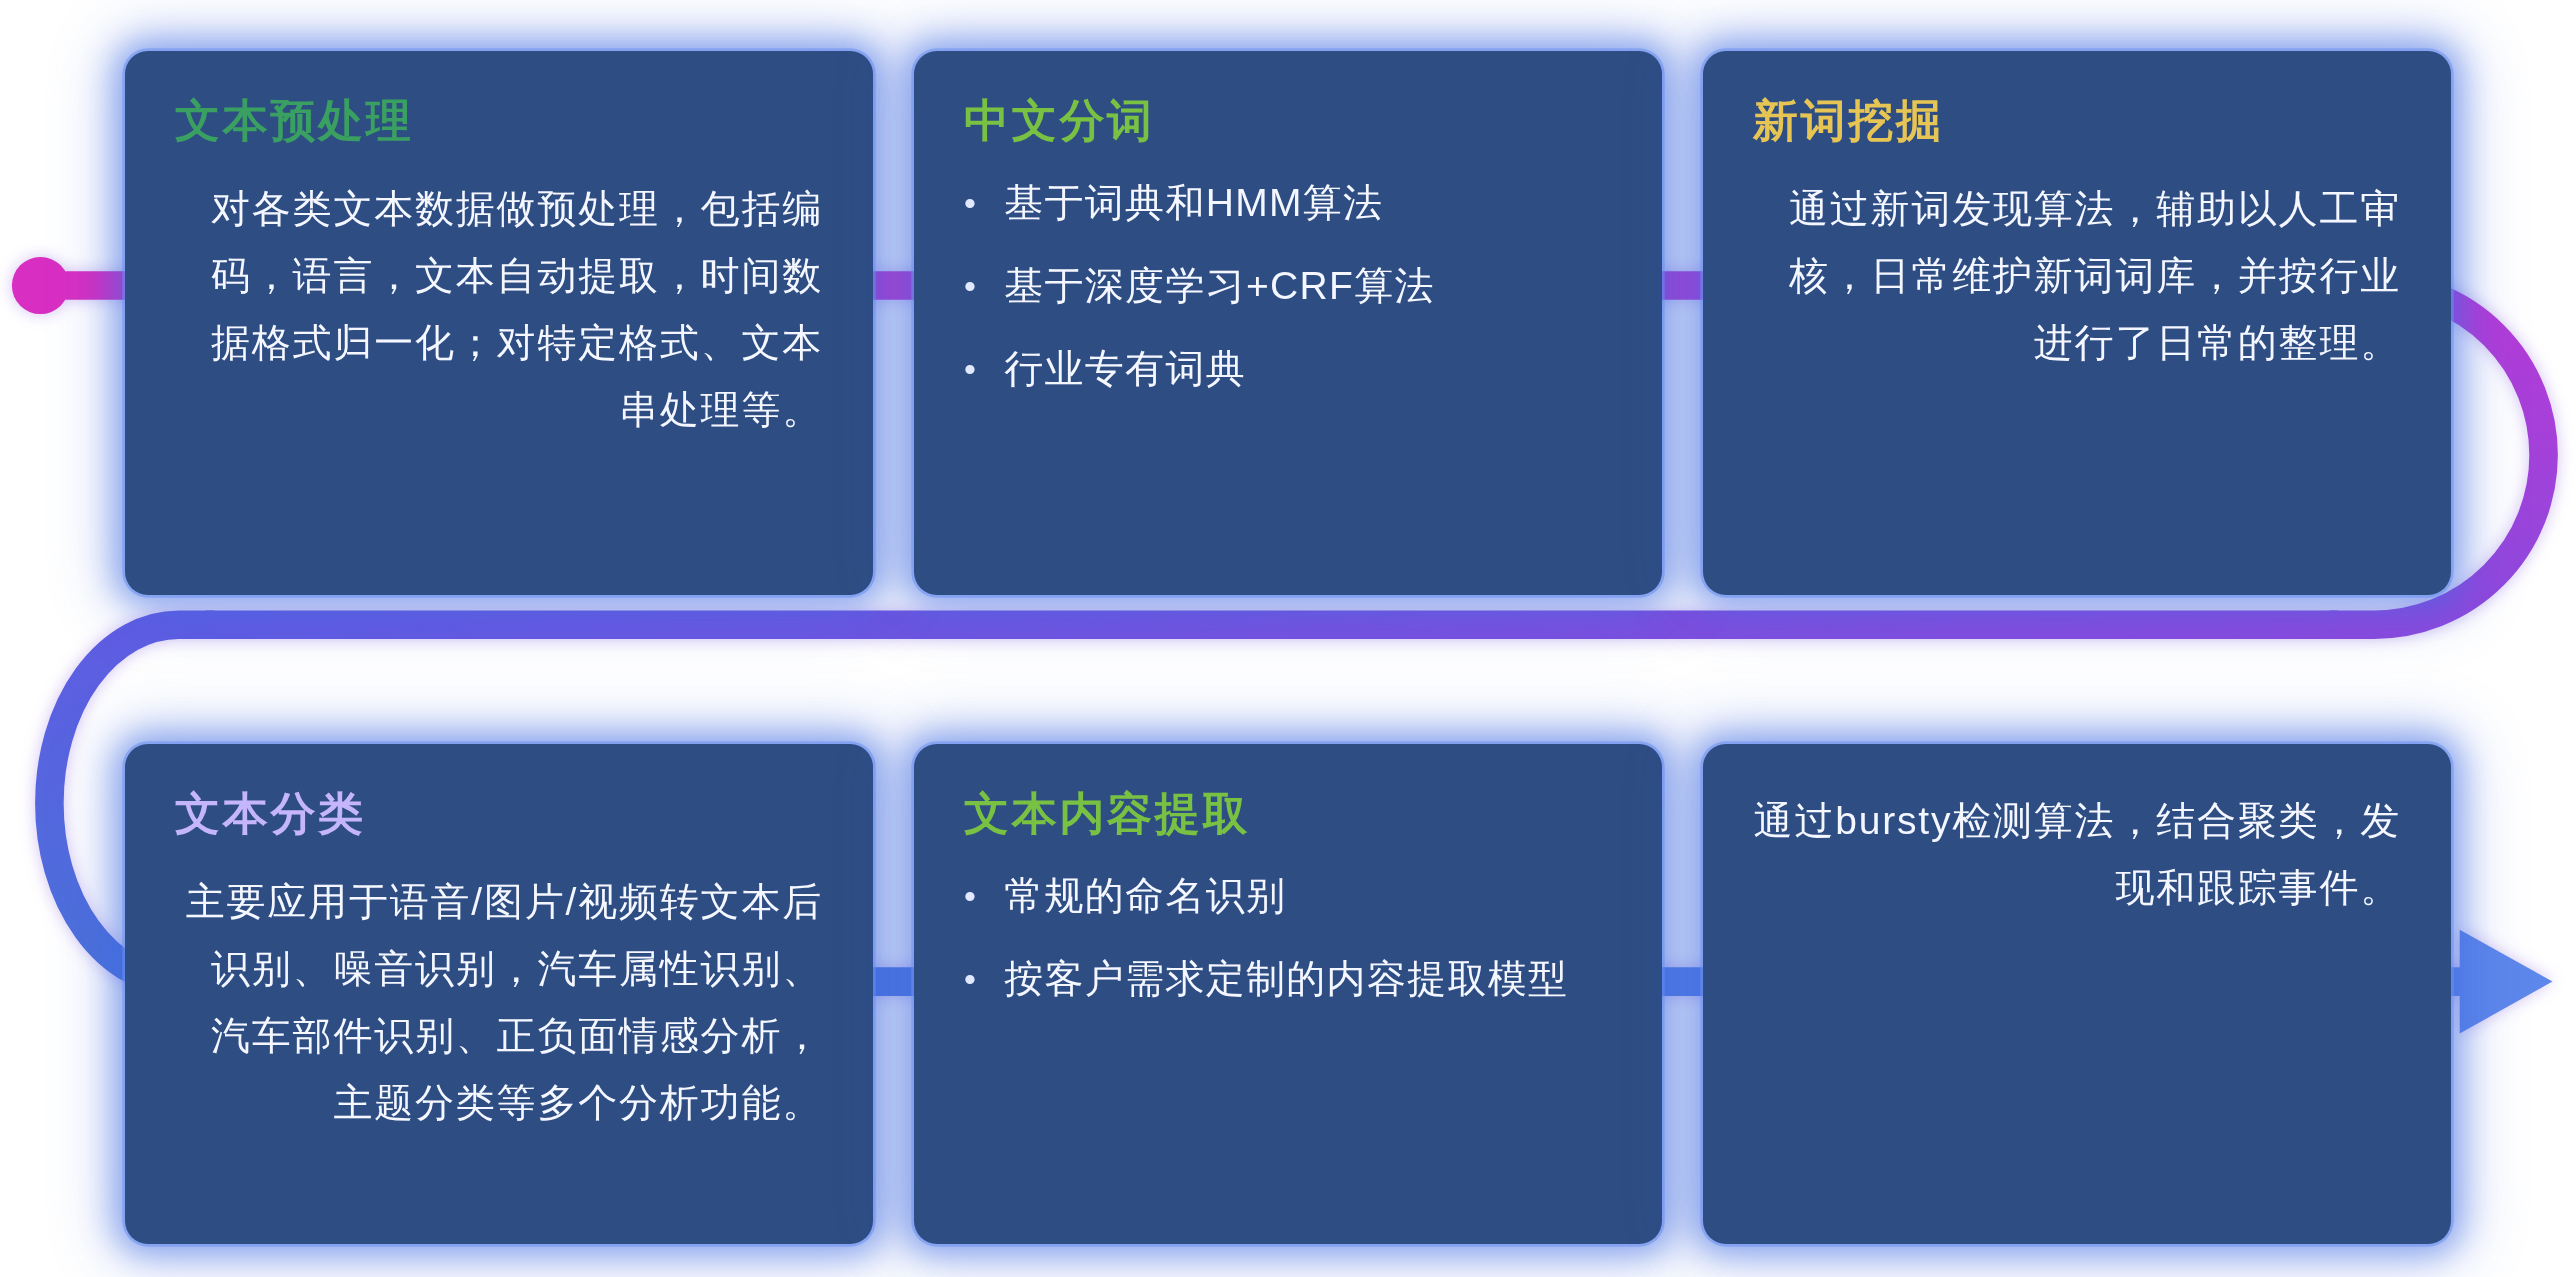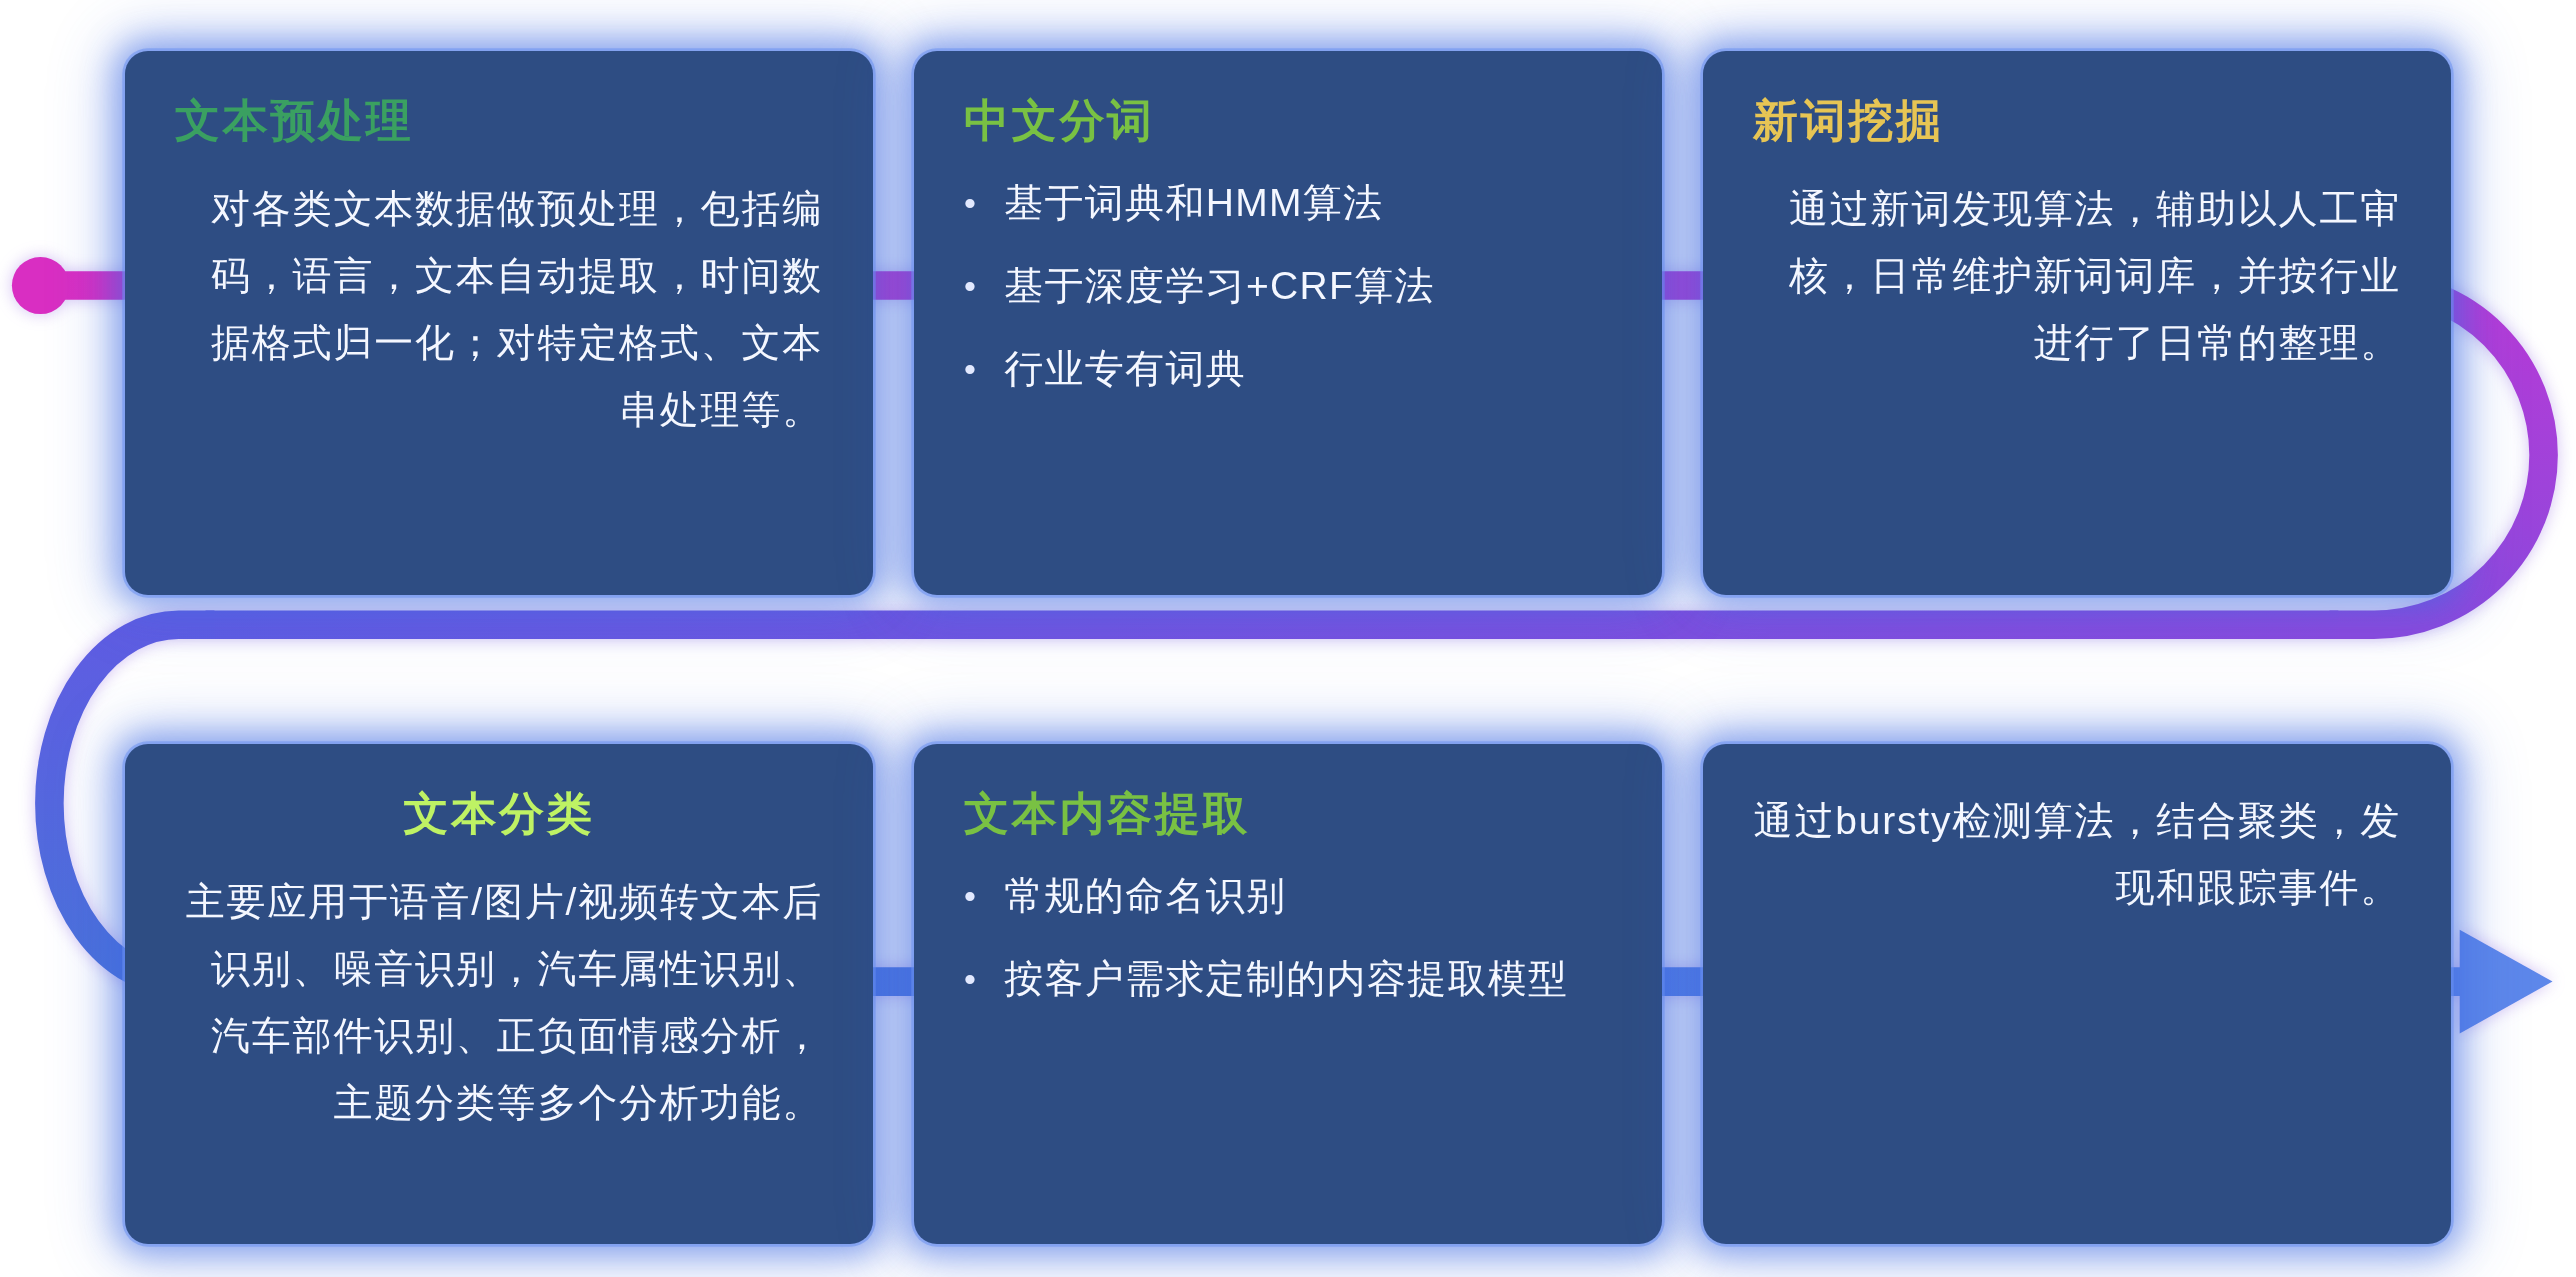--- a/index.html
+++ b/index.html
@@ -137,21 +137,21 @@
       </li>
     </ul>
   </section>
 
   <section class="card row1 col3">
     <h2 class="card-title" style="color: rgb(231, 197, 84);">新词挖掘</h2>
     <p class="card-body">通过新词发现算法，辅助以人工审核，日常维护新词词库，并按行业进行了日常的整理。</p>
   </section>
 
   <section class="card row2 col1">
-    <h2 class="card-title" style="color: #bef264; text-align: center;">文本分类</h2>
+    <h2 class="card-title" style="color: #c4b5fd;">文本分类</h2>
     <p class="card-body">主要应用于语音/图片/视频转文本后识别、噪音识别，汽车属性识别、汽车部件识别、正负面情感分析，主题分类等多个分析功能。</p>
   </section>
 
   <section class="card row2 col2">
     <h2 class="card-title" style="color: rgb(121, 193, 67);">文本内容提取</h2>
     <ul class="bullet-list">
       <li class="bullet-item">
         <span class="bullet-dot">•</span>
         <span class="bullet-text">常规的命名识别</span>
       </li>

